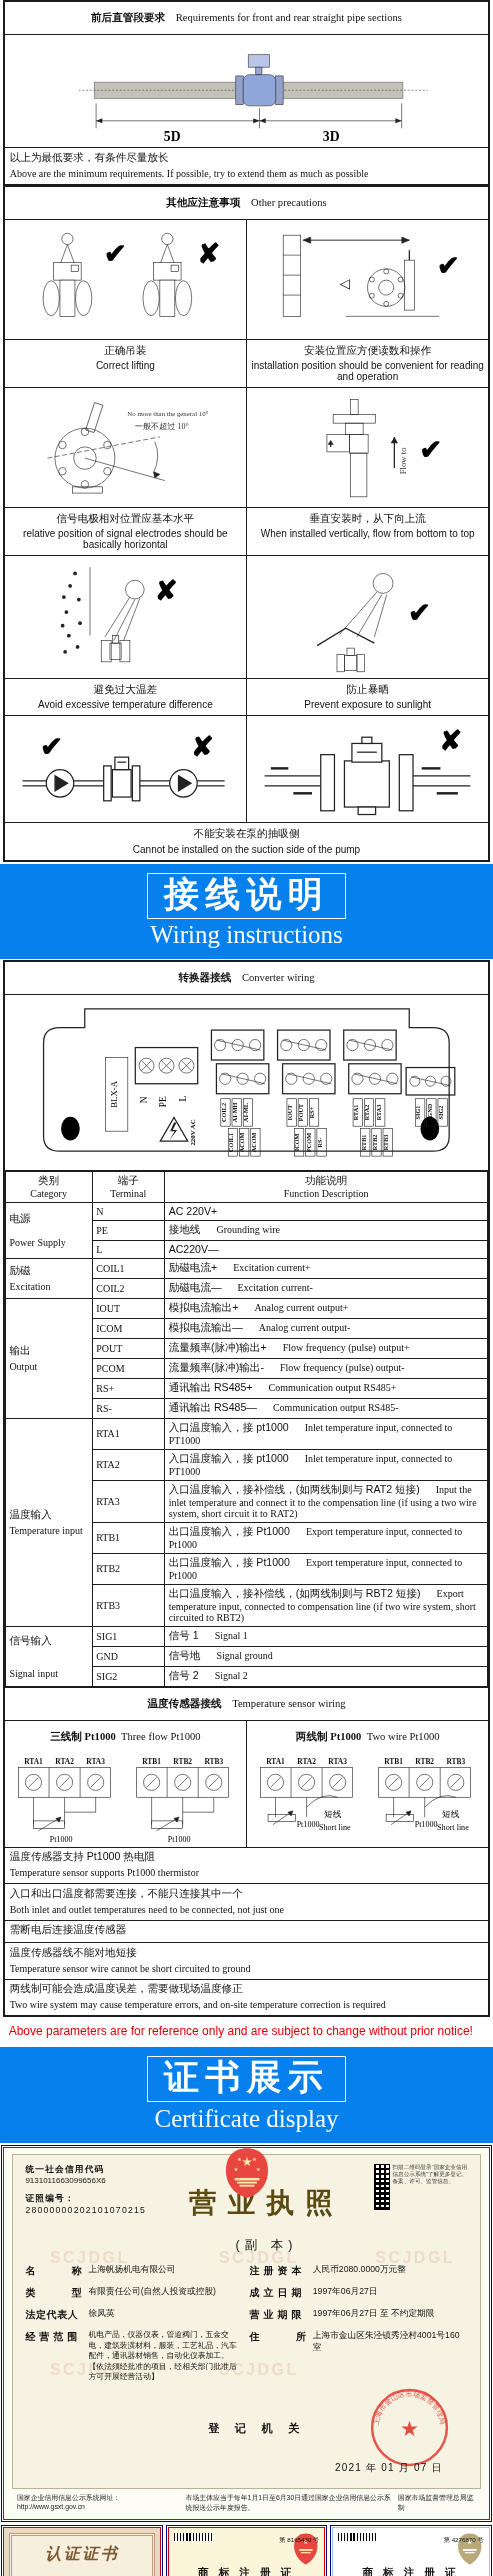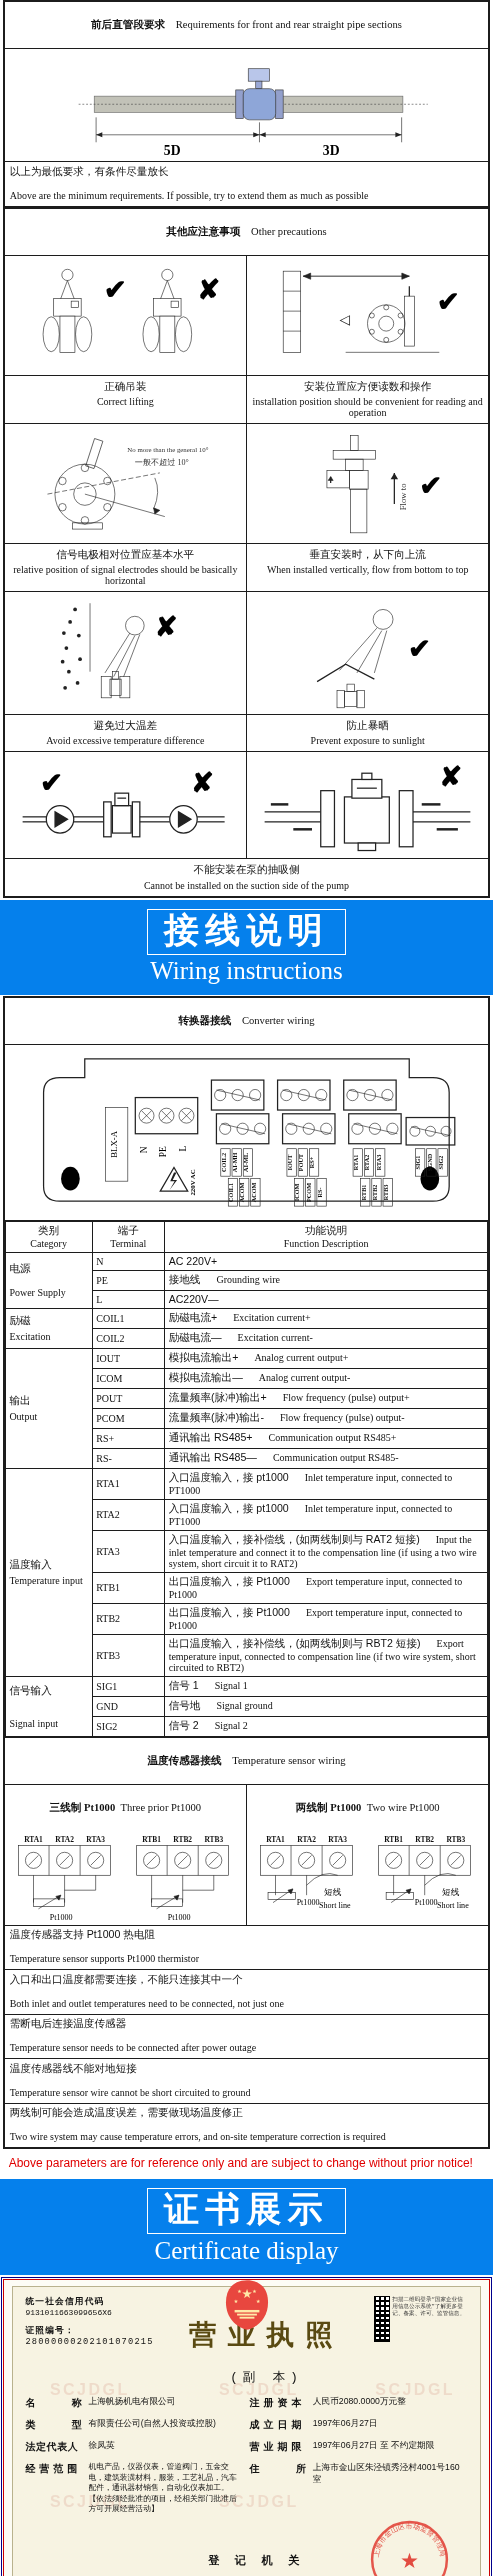--- a/index.html
+++ b/index.html
@@ -4,29 +4,29 @@
 <style>
   html,body{margin:0;padding:0;background:#fff;}
   body{width:493px;font-family:"Liberation Sans",sans-serif;color:#111;}
   .serif{font-family:"Liberation Serif",serif;}
   
   .sec{margin:1.2px 3.7px;border:1.2px solid #1c1c1c;outline:0.6px solid #1c1c1c;outline-offset:0.6px;}
   .trow{display:flex;border-top:0.6px solid #1c1c1c;}
   .trow:first-child{border-top:none;}
   .tcell{flex:1;border-left:0.6px solid #1c1c1c;min-width:0;}
   .tcell:first-child{border-left:none;}
-  .thead{font-size:10.6px;text-align:center;padding:16px 0;font-family:"Liberation Serif",serif;}
+  .thead{font-size:10.6px;text-align:center;padding:9px 0;font-family:"Liberation Serif",serif;}
   .thead b{font-weight:bold;}
   .cap{padding:3.7px 2.5px 5px;text-align:center;}
   .cap .zh{font-size:10.6px;}
-  .cap .en{font-family:Liberation Serif, serif;font-size:10px;margin-top:2.5px;}
+  .cap .en{font-family:Liberation Sans, sans-serif;font-size:10px;margin-top:2.5px;}
   .imgcell{display:flex;align-items:flex-end;justify-content:center;}
   .note2{padding:2.5px 5px 5px;}
   .note2 .zh{font-size:10.6px;}
-  .note2 .en{font-family:"Liberation Serif",serif;font-size:10px;margin-top:11px;}
+  .note2 .en{font-family:"Liberation Serif",serif;font-size:10px;margin-top:3px;}
   .chk{font-weight:bold;fill:#000;font-size:44px;}
   
   .banner{background:#0580ec;text-align:center;padding:8.7px 0 10px;margin-top:3.7px;}
   .banner .zh{display:inline-block;border:1.9px solid #fff;padding:0 16px 3.7px;color:#fff;
     font-size:35px;font-weight:bold;letter-spacing:6.2px;line-height:1.15;}
   .banner .en{color:#fff;font-size:25px;margin-top:2.5px;font-family:"Liberation Serif",serif;}
   
   table.wtab{width:100%;border-collapse:collapse;font-family:"Liberation Serif",serif;}
   table.wtab td,table.wtab th{border:0.6px solid #1c1c1c;padding:2.5px 3.7px;font-size:10px;text-align:left;vertical-align:middle;}
   table.wtab th{text-align:center;font-weight:normal;}
@@ -35,21 +35,21 @@
   
   .warn{color:#e00000;padding:5px 8.7px 6.2px;}
   .warn .zh{font-weight:bold;font-style:italic;font-size:10.6px;}
   .warn .en{font-size:12px;margin-top:1.2px;}
   
   .frame{border:1.2px solid #00008b;padding:1.2px;margin:2.5px 1.2px;}
   .frame-inner{border:1.2px solid #cc0000;background:#fff;}
   .license{position:relative;background:#fdfcf5;padding:6.2px 7.5px 2.5px;}
   .lic-paper{border:1.9px double #b9b28e;background:#f7f3e2;position:relative;padding:8.7px 12.5px 3.7px;overflow:hidden;}
   .lic-wm{position:absolute;color:#e8c9b8;opacity:.55;font-size:16px;letter-spacing:2.5px;font-weight:bold;}
-  .lic-head{display:flex;justify-content:flex-end;align-items:flex-start;position:relative;font-family:Liberation Mono, monospace;}
+  .lic-head{display:flex;justify-content:flex-end;align-items:flex-start;position:relative;}
   .lic-codes{font-size:8px;width:134px;}
   .lic-codes .lbl{font-weight:bold;letter-spacing:1.2px;font-size:8.7px;}
   .lic-title{text-align:center;flex:1;}
   .lic-title .t{font-size:27.5px;font-weight:bold;letter-spacing:11.2px;color:#5a4a12;}
   .lic-title .s{font-size:12.5px;letter-spacing:5px;margin-top:16px;}
   .qrbox{width:46px;height:46px;background:
      repeating-linear-gradient(0deg,#000 0 2.5px,transparent 2.5px 5px),
      repeating-linear-gradient(90deg,#000 0 2.5px,#fff 2.5px 5px);}
   .qrwrap{display:flex;gap:2.5px;width:94px;}
   .qrnote{font-size:5.6px;color:#333;line-height:1.25;}
@@ -623,21 +623,21 @@
     </div>
 
   <div class="trow">
       <div class="tcell thead">
     <b>温度传感器接线</b>&nbsp;&nbsp;&nbsp;
     <span class="serif">Temperature sensor wiring</span>
   </div>
     </div>
   <div class="trow">
     <div class="tcell">
-      <div class="thead"><b>三线制 Pt1000</b>&nbsp;&nbsp;<span class="serif">Three prior Pt1000</span></div>
+      <div class="thead"><b>三线制 Pt1000</b>&nbsp;&nbsp;<span class="serif">Three flow Pt1000</span></div>
       <div class="imgcell" style="height:94px">
         <svg width="237" height="92" viewBox="0 0 380 148">
           <g font-size="12" font-weight="bold" fill="#111" text-anchor="middle">
             <text x="42" y="14">RTA1</text>
               <text x="92" y="14">RTA2</text>
               <text x="142" y="14">RTA3</text>
             <text x="232" y="14">RTB1</text>
               <text x="282" y="14">RTB2</text>
               <text x="332" y="14">RTB3</text>
           </g>
@@ -743,21 +743,20 @@
     </div>
   <div class="trow">
       <div class="tcell note2">
     <div class="zh">入口和出口温度都需要连接，不能只连接其中一个</div>
     <div class="en">Both inlet and outlet temperatures need to be connected, not just one</div>
   </div>
     </div>
   <div class="trow">
       <div class="tcell note2">
     <div class="zh">需断电后连接温度传感器</div>
-    <div class="en">Temperature sensor needs to be connected after power outage</div>
   </div>
     </div>
   <div class="trow">
       <div class="tcell note2">
     <div class="zh">温度传感器线不能对地短接</div>
     <div class="en">Temperature sensor wire cannot be short circuited to ground</div>
   </div>
     </div>
   <div class="trow">
       <div class="tcell note2">

